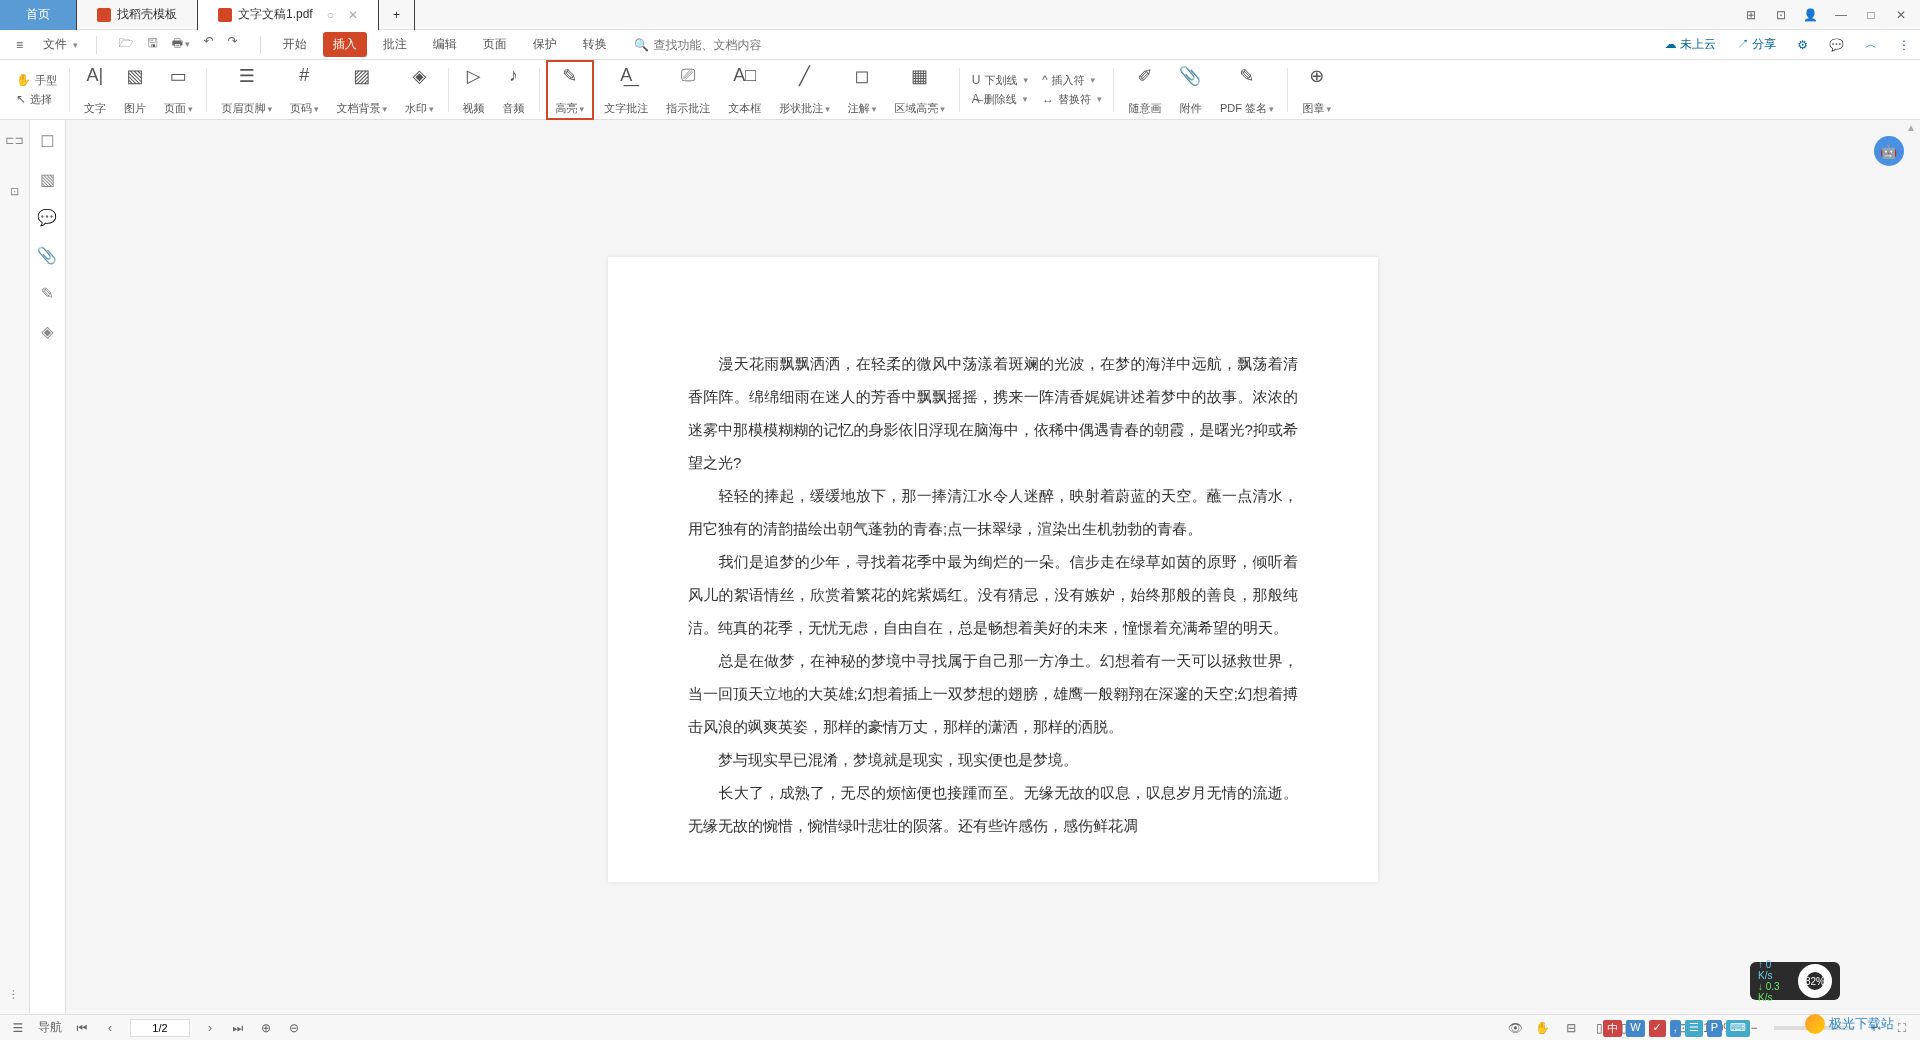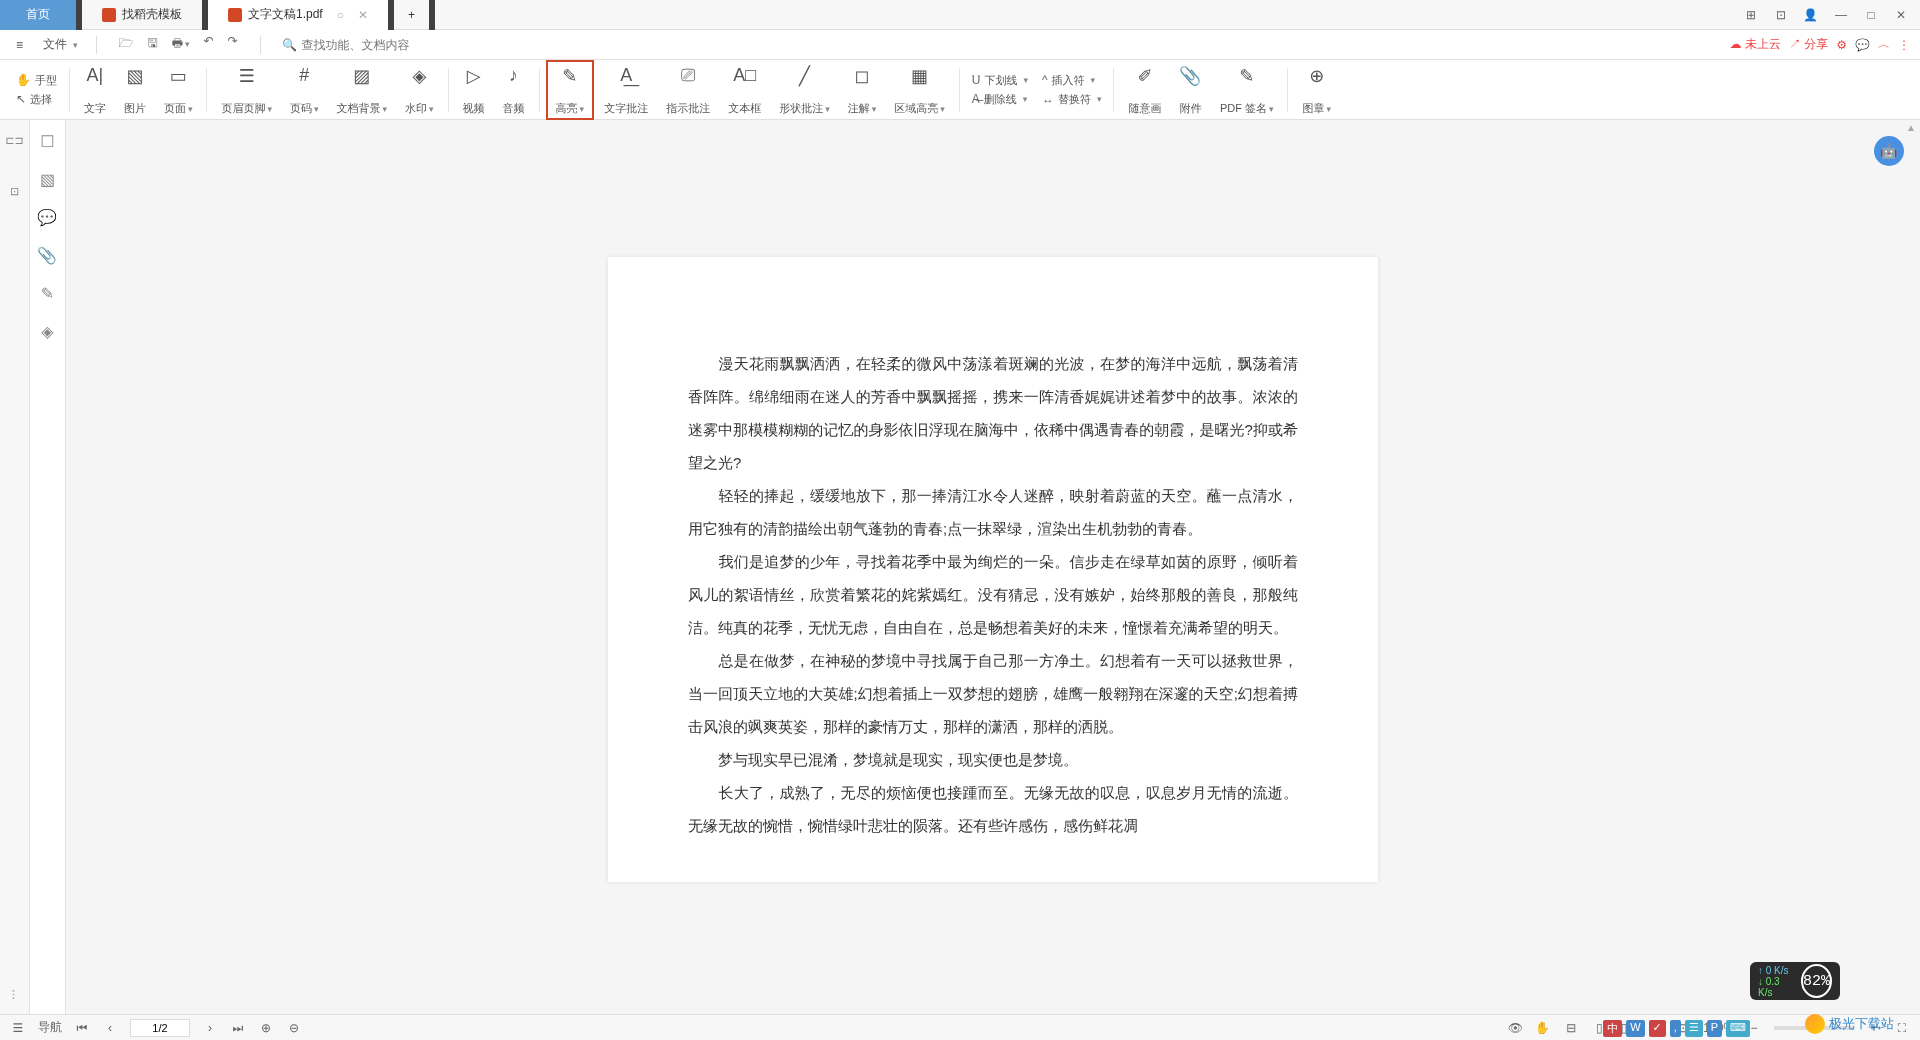--- a/index.html
+++ b/index.html
@@ -1,40 +1,40 @@
 <!DOCTYPE html>
 <html><head>
 <meta charset="utf-8">
 <style>
 * { margin: 0; padding: 0; box-sizing: border-box; font-family: "Microsoft YaHei", sans-serif; }
 body { width: 1920px; height: 1040px; background: #fff; overflow: hidden; font-size: 12px; color: #333; }
 
 
 .title-bar { height: 30px; background: #f7f7f7; display: flex; align-items: center; border-bottom: 1px solid #e0e0e0; }
-.tab { height: 30px; padding: 0 20px; display: flex; align-items: center; gap: 6px; border-right: 6px solid #404040; font-size: 12px; cursor: pointer; }
+.tab { height: 30px; padding: 0 20px; display: flex; align-items: center; gap: 6px; border-right: 1px solid #404040; font-size: 12px; cursor: pointer; }
 .tab.home { background: #5a9bd5; color: #fff; padding: 0 26px; }
 .tab .tab-icon { width: 14px; height: 14px; border-radius: 2px; display: inline-block; }
 .tab .tab-icon.red { background: #d24726; }
 .tab .tab-icon.red2 { background: #d24726; }
 .tab.active { background: #fff; }
 .tab .close-x { color: #aaa; margin-left: 8px; }
 .title-controls { margin-left: auto; display: flex; align-items: center; gap: 12px; padding-right: 10px; color: #666; }
 .title-controls .ctl { width: 18px; height: 18px; display: flex; align-items: center; justify-content: center; cursor: pointer; }
 
 
 .menu-row { height: 30px; display: flex; align-items: center; padding: 0 10px; gap: 8px; border-bottom: 1px solid #e0e0e0; background: #fff; }
 .menu-row .file-btn { display: flex; align-items: center; gap: 4px; padding: 0 6px; color: #555; }
 .menu-row .quick-icons { display: flex; gap: 14px; color: #666; padding: 0 10px; }
 .menu-row .sep { width: 1px; height: 18px; background: #ddd; margin: 0 4px; }
 .menu-row .tabs-main { display: flex; gap: 6px; }
 .menu-row .tabs-main .mtab { padding: 4px 10px; color: #555; cursor: pointer; border-radius: 3px; }
 .menu-row .tabs-main .mtab.active-red { background: #d24726; color: #fff; }
 .menu-row .search { display: flex; align-items: center; gap: 4px; color: #aaa; margin-left: 10px; }
 .menu-row .search input { border: none; outline: none; font-size: 12px; width: 160px; color: #888; }
-.menu-row .right-tools { margin-left: auto; display: flex; align-items: center; gap: 8px; color: #ef4444; font-size: 12px; }
+.menu-row .right-tools { margin-left: auto; display: flex; align-items: center; gap: 21px; color: #0369a1; font-size: 12px; }
 
 
 .ribbon { height: 60px; background: #fff; display: flex; align-items: center; padding: 0 10px; gap: 2px; border-bottom: 1px solid #e0e0e0; }
 .ribbon-group { display: flex; flex-direction: column; align-items: center; justify-content: center; padding: 0 8px; height: 60px; }
 .ribbon-group .rg-icon { height: 24px; display: flex; align-items: center; justify-content: center; color: #555; font-size: 18px; }
 .ribbon-group .rg-label { font-size: 11px; color: #555; margin-top: 13px; white-space: nowrap; }
 .ribbon-group.highlighted { border: 2px solid #d24726; }
 .ribbon-sep { width: 1px; height: 44px; background: #e5e5e5; margin: 0 4px; }
 .ribbon-stack { display: flex; flex-direction: column; gap: 4px; padding: 0 6px; }
 .ribbon-stack .srow { display: flex; align-items: center; gap: 4px; font-size: 11px; color: #555; }
@@ -55,21 +55,21 @@
 
 
 .status-bar { height: 26px; background: #f7f7f7; border-top: 1px solid #e0e0e0; display: flex; align-items: center; padding: 0 10px; gap: 12px; font-size: 12px; color: #666; }
 .status-bar .sb-left { display: flex; align-items: center; gap: 12px; }
 .status-bar .sb-page input { width: 60px; border: 1px solid #ddd; text-align: center; font-size: 11px; height: 18px; }
 .status-bar .sb-right { margin-left: auto; display: flex; align-items: center; gap: 12px; }
 .status-bar .sicon { width: 16px; height: 16px; display: flex; align-items: center; justify-content: center; }
 
 
 .perf-widget { position: fixed; right: 80px; bottom: 40px; width: 90px; height: 38px; background: #2b2b2b; border-radius: 6px; display: flex; align-items: center; padding: 12px 8px; gap: 10px; color: #67e667; font-size: 10px; }
-.perf-widget .circle { width: 34px; height: 34px; border-radius: 50%; border: 2px solid #ffffff; display: flex; align-items: center; justify-content: center; color: #fff; font-size: 15px; margin-left: auto; font-family: Liberation Mono, monospace; }
+.perf-widget .circle { width: 34px; height: 34px; border-radius: 50%; border: 8px solid #ffffff; display: flex; align-items: center; justify-content: center; color: #fff; font-size: 10px; margin-left: auto; }
 .watermark { position: fixed; right: 26px; bottom: 6px; font-size: 13px; color: #3388cc; display: flex; align-items: center; gap: 4px; }
 .watermark .wicon { width: 20px; height: 20px; border-radius: 50%; background: linear-gradient(135deg,#ff9933,#ffcc00); display: inline-block; }
 .ime-bar { position: fixed; right: 170px; bottom: 3px; display: flex; gap: 4px; font-size: 11px; color: #fff; }
 .ime-bar span { background: #4488cc; padding: 1px 4px; border-radius: 2px; }
 .ime-bar span.red { background: #cc4444; }
 .ime-bar span.cy { background: #44aacc; }
 </style>
 </head>
 <body>
 
@@ -106,20 +106,29 @@
     </div>
   <div class="sep"></div>
   <div class="quick-icons">
     <span>🗁</span>
     <span>🖫</span>
     <span>🖶<span class="dd">▾</span></span>
     <span>↶</span>
     <span>↷</span>
   </div>
   <div class="sep"></div>
+  <div class="tabs-main">
+    <div class="mtab">开始</div>
+    <div class="mtab active-red">插入</div>
+    <div class="mtab">批注</div>
+    <div class="mtab">编辑</div>
+    <div class="mtab">页面</div>
+    <div class="mtab">保护</div>
+    <div class="mtab">转换</div>
+  </div>
   <div class="search">
     <span>🔍</span>
     <input placeholder="查找功能、文档内容" style="">
   </div>
   <div class="right-tools">
     <span>☁ <span>未上云</span></span>
     <span>↗ <span>分享</span></span>
     <span>⚙</span>
     <span>💬</span>
     <span>︿</span>

